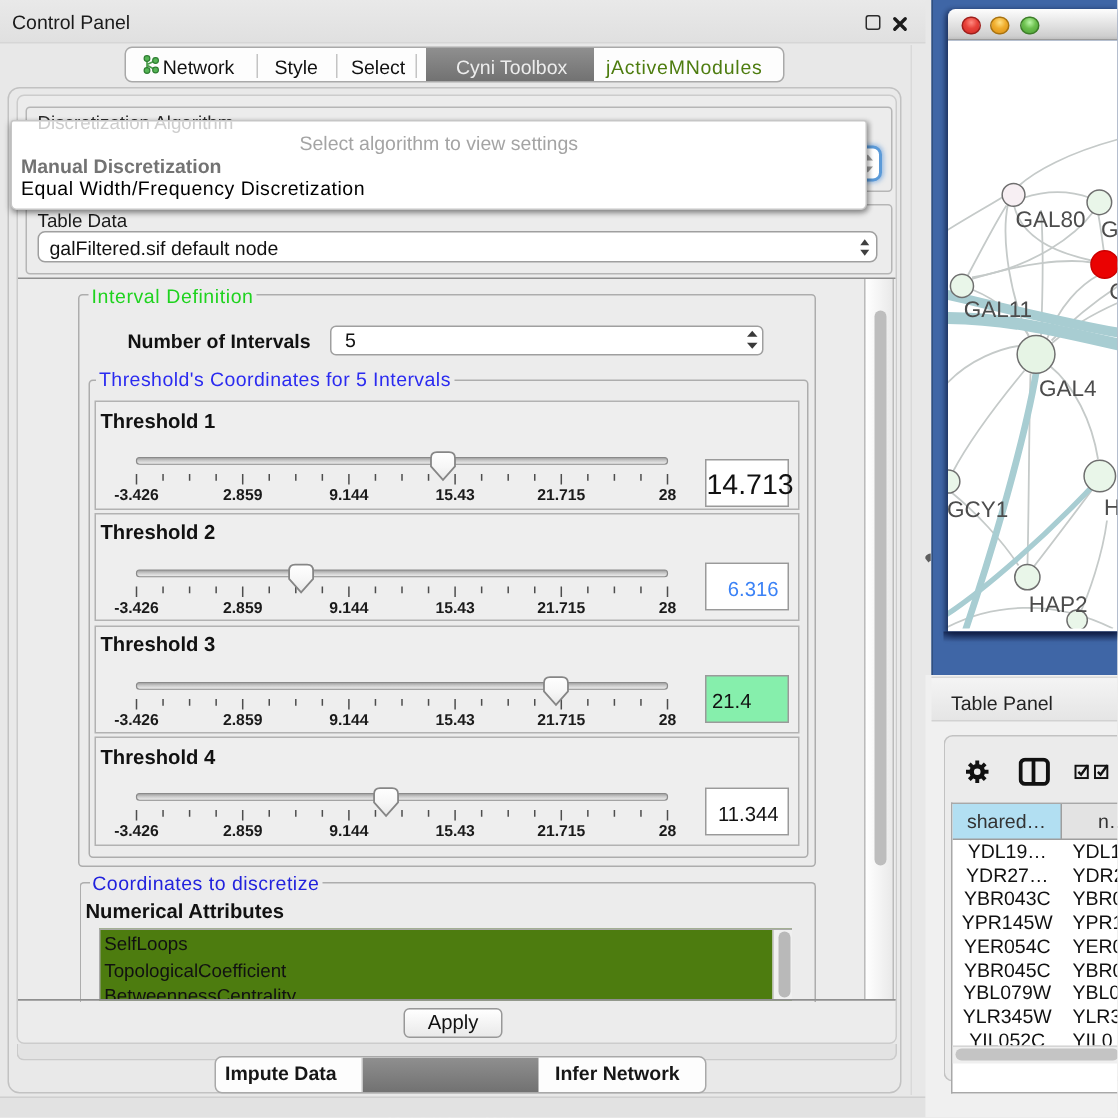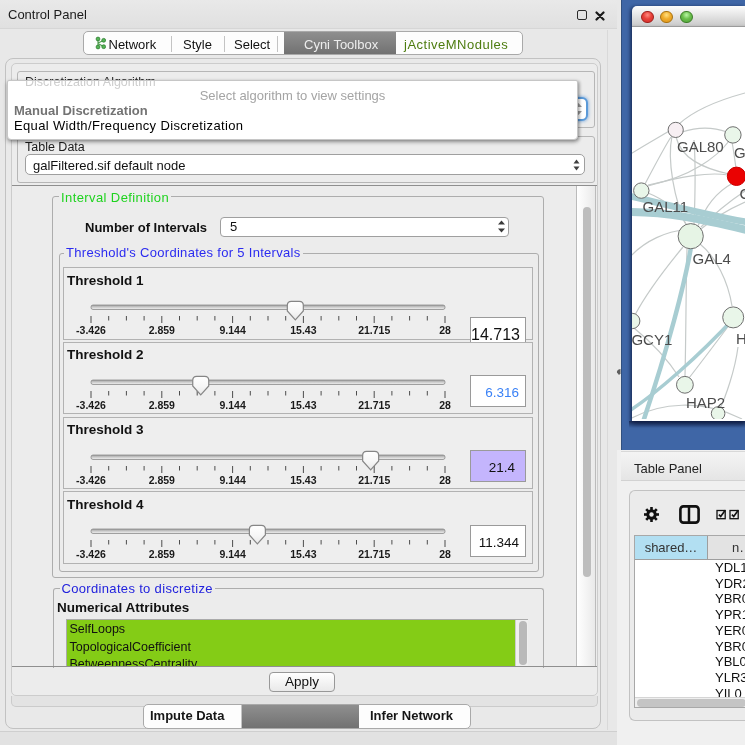--- a/index.html
+++ b/index.html
@@ -106,21 +106,21 @@
       <line x1="364.3" y1="49" x2="364.3" y2="53.5" stroke="#4d4d4d" stroke-width="1"></line>
       <line x1="382" y1="49" x2="382" y2="56" stroke="#4d4d4d" stroke-width="1"></line>
       <text x="28" y="66.5" font-size="10.5" font-weight="600" fill="#1a1a1a" text-anchor="middle" font-family="Liberation Sans,sans-serif">-3.426</text>
       <text x="98.8" y="66.5" font-size="10.5" font-weight="600" fill="#1a1a1a" text-anchor="middle" font-family="Liberation Sans,sans-serif">2.859</text>
       <text x="169.6" y="66.5" font-size="10.5" font-weight="600" fill="#1a1a1a" text-anchor="middle" font-family="Liberation Sans,sans-serif">9.144</text>
       <text x="240.4" y="66.5" font-size="10.5" font-weight="600" fill="#1a1a1a" text-anchor="middle" font-family="Liberation Sans,sans-serif">15.43</text>
       <text x="311.2" y="66.5" font-size="10.5" font-weight="600" fill="#1a1a1a" text-anchor="middle" font-family="Liberation Sans,sans-serif">21.715</text>
       <text x="382" y="66.5" font-size="10.5" font-weight="600" fill="#1a1a1a" text-anchor="middle" font-family="Liberation Sans,sans-serif">28</text>
       <path d="M 224.3278177305416 38.4 Q 224.3278177305416 34.4 228.3278177305416 34.4 L 236.3278177305416 34.4 Q 240.3278177305416 34.4 240.3278177305416 38.4 L 240.3278177305416 43.9 L 232.3278177305416 52.9 L 224.3278177305416 43.9 Z" fill="url(#thumbgrad)" stroke="#868686" stroke-width="1.2"></path>
     </svg>
-    <div class="abs" style="left:470px;top:317px;width:56px;height:32px;background:#fff;border:1px solid #9a9a9a;box-sizing:border-box;font-size:16px;color:#111;text-align:right;line-height:34px;padding-right:24px;">14.713</div>
+    <div class="abs" style="left:470px;top:306px;width:56px;height:32px;background:#fff;border:1px solid #9a9a9a;box-sizing:border-box;font-size:19px;color:#111;text-align:right;line-height:34px;padding-right:24px;">14.713</div>
     <div class="abs" style="left:63px;top:341.5px;width:470px;height:72.5px;background:#eeeeee;border:1px solid #b2b2b2;box-sizing:border-box;"></div>
     <div class="abs" style="left:67px;top:347px;font-size:13.5px;font-weight:bold;color:#111;line-height:15px;">Threshold 2</div>
     <svg class="abs" style="left:63px;top:341.5px;" width="470" height="72.5" viewBox="0 0 470 72.5">
       <rect x="28" y="38" width="354" height="4.5" rx="2" fill="url(#trackgrad)" stroke="#8a8a8a" stroke-width="0.8"></rect>
       <line x1="28" y1="49" x2="28" y2="56" stroke="#4d4d4d" stroke-width="1"></line>
       <line x1="45.7" y1="49" x2="45.7" y2="53.5" stroke="#4d4d4d" stroke-width="1"></line>
       <line x1="63.4" y1="49" x2="63.4" y2="53.5" stroke="#4d4d4d" stroke-width="1"></line>
       <line x1="81.1" y1="49" x2="81.1" y2="53.5" stroke="#4d4d4d" stroke-width="1"></line>
       <line x1="98.8" y1="49" x2="98.8" y2="56" stroke="#4d4d4d" stroke-width="1"></line>
       <line x1="116.5" y1="49" x2="116.5" y2="53.5" stroke="#4d4d4d" stroke-width="1"></line>
@@ -174,21 +174,21 @@
       <line x1="364.3" y1="49" x2="364.3" y2="53.5" stroke="#4d4d4d" stroke-width="1"></line>
       <line x1="382" y1="49" x2="382" y2="56" stroke="#4d4d4d" stroke-width="1"></line>
       <text x="28" y="66.5" font-size="10.5" font-weight="600" fill="#1a1a1a" text-anchor="middle" font-family="Liberation Sans,sans-serif">-3.426</text>
       <text x="98.8" y="66.5" font-size="10.5" font-weight="600" fill="#1a1a1a" text-anchor="middle" font-family="Liberation Sans,sans-serif">2.859</text>
       <text x="169.6" y="66.5" font-size="10.5" font-weight="600" fill="#1a1a1a" text-anchor="middle" font-family="Liberation Sans,sans-serif">9.144</text>
       <text x="240.4" y="66.5" font-size="10.5" font-weight="600" fill="#1a1a1a" text-anchor="middle" font-family="Liberation Sans,sans-serif">15.43</text>
       <text x="311.2" y="66.5" font-size="10.5" font-weight="600" fill="#1a1a1a" text-anchor="middle" font-family="Liberation Sans,sans-serif">21.715</text>
       <text x="382" y="66.5" font-size="10.5" font-weight="600" fill="#1a1a1a" text-anchor="middle" font-family="Liberation Sans,sans-serif">28</text>
       <path d="M 299.653917138675 38.4 Q 299.653917138675 34.4 303.653917138675 34.4 L 311.653917138675 34.4 Q 315.653917138675 34.4 315.653917138675 38.4 L 315.653917138675 43.9 L 307.653917138675 52.9 L 299.653917138675 43.9 Z" fill="url(#thumbgrad)" stroke="#868686" stroke-width="1.2"></path>
     </svg>
-    <div class="abs" style="left:470px;top:450px;width:56px;height:32px;background:#c4b5fd;border:1px solid #9a9a9a;box-sizing:border-box;font-size:13.5px;color:#111;text-align:right;line-height:34px;padding-right:10px;">21.4</div>
+    <div class="abs" style="left:470px;top:450px;width:56px;height:32px;background:#86efac;border:1px solid #9a9a9a;box-sizing:border-box;font-size:13.5px;color:#111;text-align:right;line-height:34px;padding-right:24px;">21.4</div>
     <div class="abs" style="left:63px;top:491px;width:470px;height:72.5px;background:#eeeeee;border:1px solid #b2b2b2;box-sizing:border-box;"></div>
     <div class="abs" style="left:67px;top:496.5px;font-size:13.5px;font-weight:bold;color:#111;line-height:15px;">Threshold 4</div>
     <svg class="abs" style="left:63px;top:491px;" width="470" height="72.5" viewBox="0 0 470 72.5">
       <rect x="28" y="38" width="354" height="4.5" rx="2" fill="url(#trackgrad)" stroke="#8a8a8a" stroke-width="0.8"></rect>
       <line x1="28" y1="49" x2="28" y2="56" stroke="#4d4d4d" stroke-width="1"></line>
       <line x1="45.7" y1="49" x2="45.7" y2="53.5" stroke="#4d4d4d" stroke-width="1"></line>
       <line x1="63.4" y1="49" x2="63.4" y2="53.5" stroke="#4d4d4d" stroke-width="1"></line>
       <line x1="81.1" y1="49" x2="81.1" y2="53.5" stroke="#4d4d4d" stroke-width="1"></line>
       <line x1="98.8" y1="49" x2="98.8" y2="56" stroke="#4d4d4d" stroke-width="1"></line>
       <line x1="116.5" y1="49" x2="116.5" y2="53.5" stroke="#4d4d4d" stroke-width="1"></line>
@@ -235,21 +235,21 @@
         <stop offset="0.5" stop-color="#e2e2e2"></stop>
         <stop offset="0.85" stop-color="#cdcdcd"></stop>
         <stop offset="1" stop-color="#c2c2c2"></stop>
     </linearGradient>
   </defs>
 </svg>
 
 <div class="grp" style="left:52.5px;top:587.5px;width:489.5px;height:79.5px;border-color:#adadad;border-bottom:none;border-radius:3px 3px 0 0;"></div>
 <div class="grptitle" style="left:59.5px;top:581px;color:#2222dd;line-height:15px;letter-spacing:0.33px;">Coordinates to discretize</div>
 <div class="abs" style="left:57px;top:600px;font-size:13.5px;font-weight:bold;color:#111;line-height:15px;">Numerical Attributes</div>
-<div class="abs" style="left:65.5px;top:619px;width:462.5px;height:48px;background:#84cc16;border:1px solid #aaaaaa;box-sizing:border-box;overflow:hidden;">
+<div class="abs" style="left:65.5px;top:619px;width:462.5px;height:48px;background:#4d7c0f;border:1px solid #aaaaaa;box-sizing:border-box;overflow:hidden;">
   <div style="font-size:12.5px;color:#111;padding:1px 0 0 3px;line-height:17.5px;">SelfLoops<br>TopologicalCoefficient<br>BetweennessCentrality</div>
 </div>
 <div class="abs" style="left:514.5px;top:620px;width:13px;height:46px;background:#f0f0f0;border-left:1px solid #cccccc;box-sizing:border-box;"></div>
 <div class="abs" style="left:518.5px;top:621px;width:8px;height:44px;background:#b9b9b9;border-radius:4px;"></div>
 
 <div class="abs" style="left:12px;top:666px;width:585px;height:1px;background:#8f8f8f;"></div>
 
 <div class="abs" style="left:7px;top:80px;width:571px;height:60px;background:#fff;border:1px solid #c6c6c6;border-radius:2px 2px 4px 4px;box-shadow:0 2px 4px rgba(0,0,0,0.35),2px 1px 3px rgba(0,0,0,0.18);box-sizing:border-box;"></div>
 
 <div class="abs" style="left:25px;top:81px;height:9px;overflow:hidden;z-index:5;">
@@ -370,25 +370,28 @@
 </svg>
 <svg class="abs" style="left:715.5px;top:509px;" width="11" height="11" viewBox="0 0 11 11">
   <rect x="1" y="1.5" width="8.2" height="8.2" fill="none" stroke="#111" stroke-width="1.3"></rect>
   <path d="M2.9 5.6 L4.7 7.4 L9.2 1.2" fill="none" stroke="#111" stroke-width="1.6"></path>
 </svg>
 <svg class="abs" style="left:728.5px;top:509px;" width="11" height="11" viewBox="0 0 11 11">
   <rect x="1" y="1.5" width="8.2" height="8.2" fill="none" stroke="#111" stroke-width="1.3"></rect>
   <path d="M2.9 5.6 L4.7 7.4 L9.2 1.2" fill="none" stroke="#111" stroke-width="1.6"></path>
 </svg>
 
-<div class="abs" style="left:634px;top:535px;width:111px;height:173px;background:#fff;border:1px solid #a8a8a8;border-right:none;box-sizing:border-box;overflow:hidden;">
+<div class="abs" style="left:634px;top:535px;width:111px;height:194px;background:#fff;border:1px solid #a8a8a8;border-right:none;box-sizing:border-box;overflow:hidden;">
 
   <div class="abs" style="left:0;top:0;width:73px;height:24px;background:#b2dff2;border-right:1px solid #9e9e9e;border-bottom:1px solid #9e9e9e;box-sizing:border-box;text-align:center;font-size:13px;color:#333;line-height:24px;">shared…</div>
   <div class="abs" style="left:73px;top:0;width:38px;height:24px;background:#e3e3e3;border-bottom:1px solid #9e9e9e;box-sizing:border-box;font-size:13px;color:#333;line-height:24px;padding-left:24px;white-space:nowrap;">n…</div>
 
+  <div class="abs" style="left:0;top:24px;width:73px;font-size:13px;color:#111;line-height:15.7px;text-align:center;">
+    YDL19…<br>YDR27…<br>YBR043C<br>YPR145W<br>YER054C<br>YBR045C<br>YBL079W<br>YLR345W<br>YIL052C
+  </div>
 
   <div class="abs" style="left:80px;top:24px;width:60px;font-size:13px;color:#111;line-height:15.7px;text-align:left;white-space:nowrap;">
     YDL1<br>YDR2<br>YBR0<br>YPR1<br>YER0<br>YBR0<br>YBL0<br>YLR3<br>YIL0
   </div>
 
   <div class="abs" style="left:0;top:161px;width:111px;height:12px;background:#efefef;border-top:1px solid #d5d5d5;box-sizing:border-box;"></div>
   <div class="abs" style="left:2px;top:163px;width:109px;height:8px;background:#c4c4c4;border-radius:4px;"></div>
 </div>
 
 </body></html>

